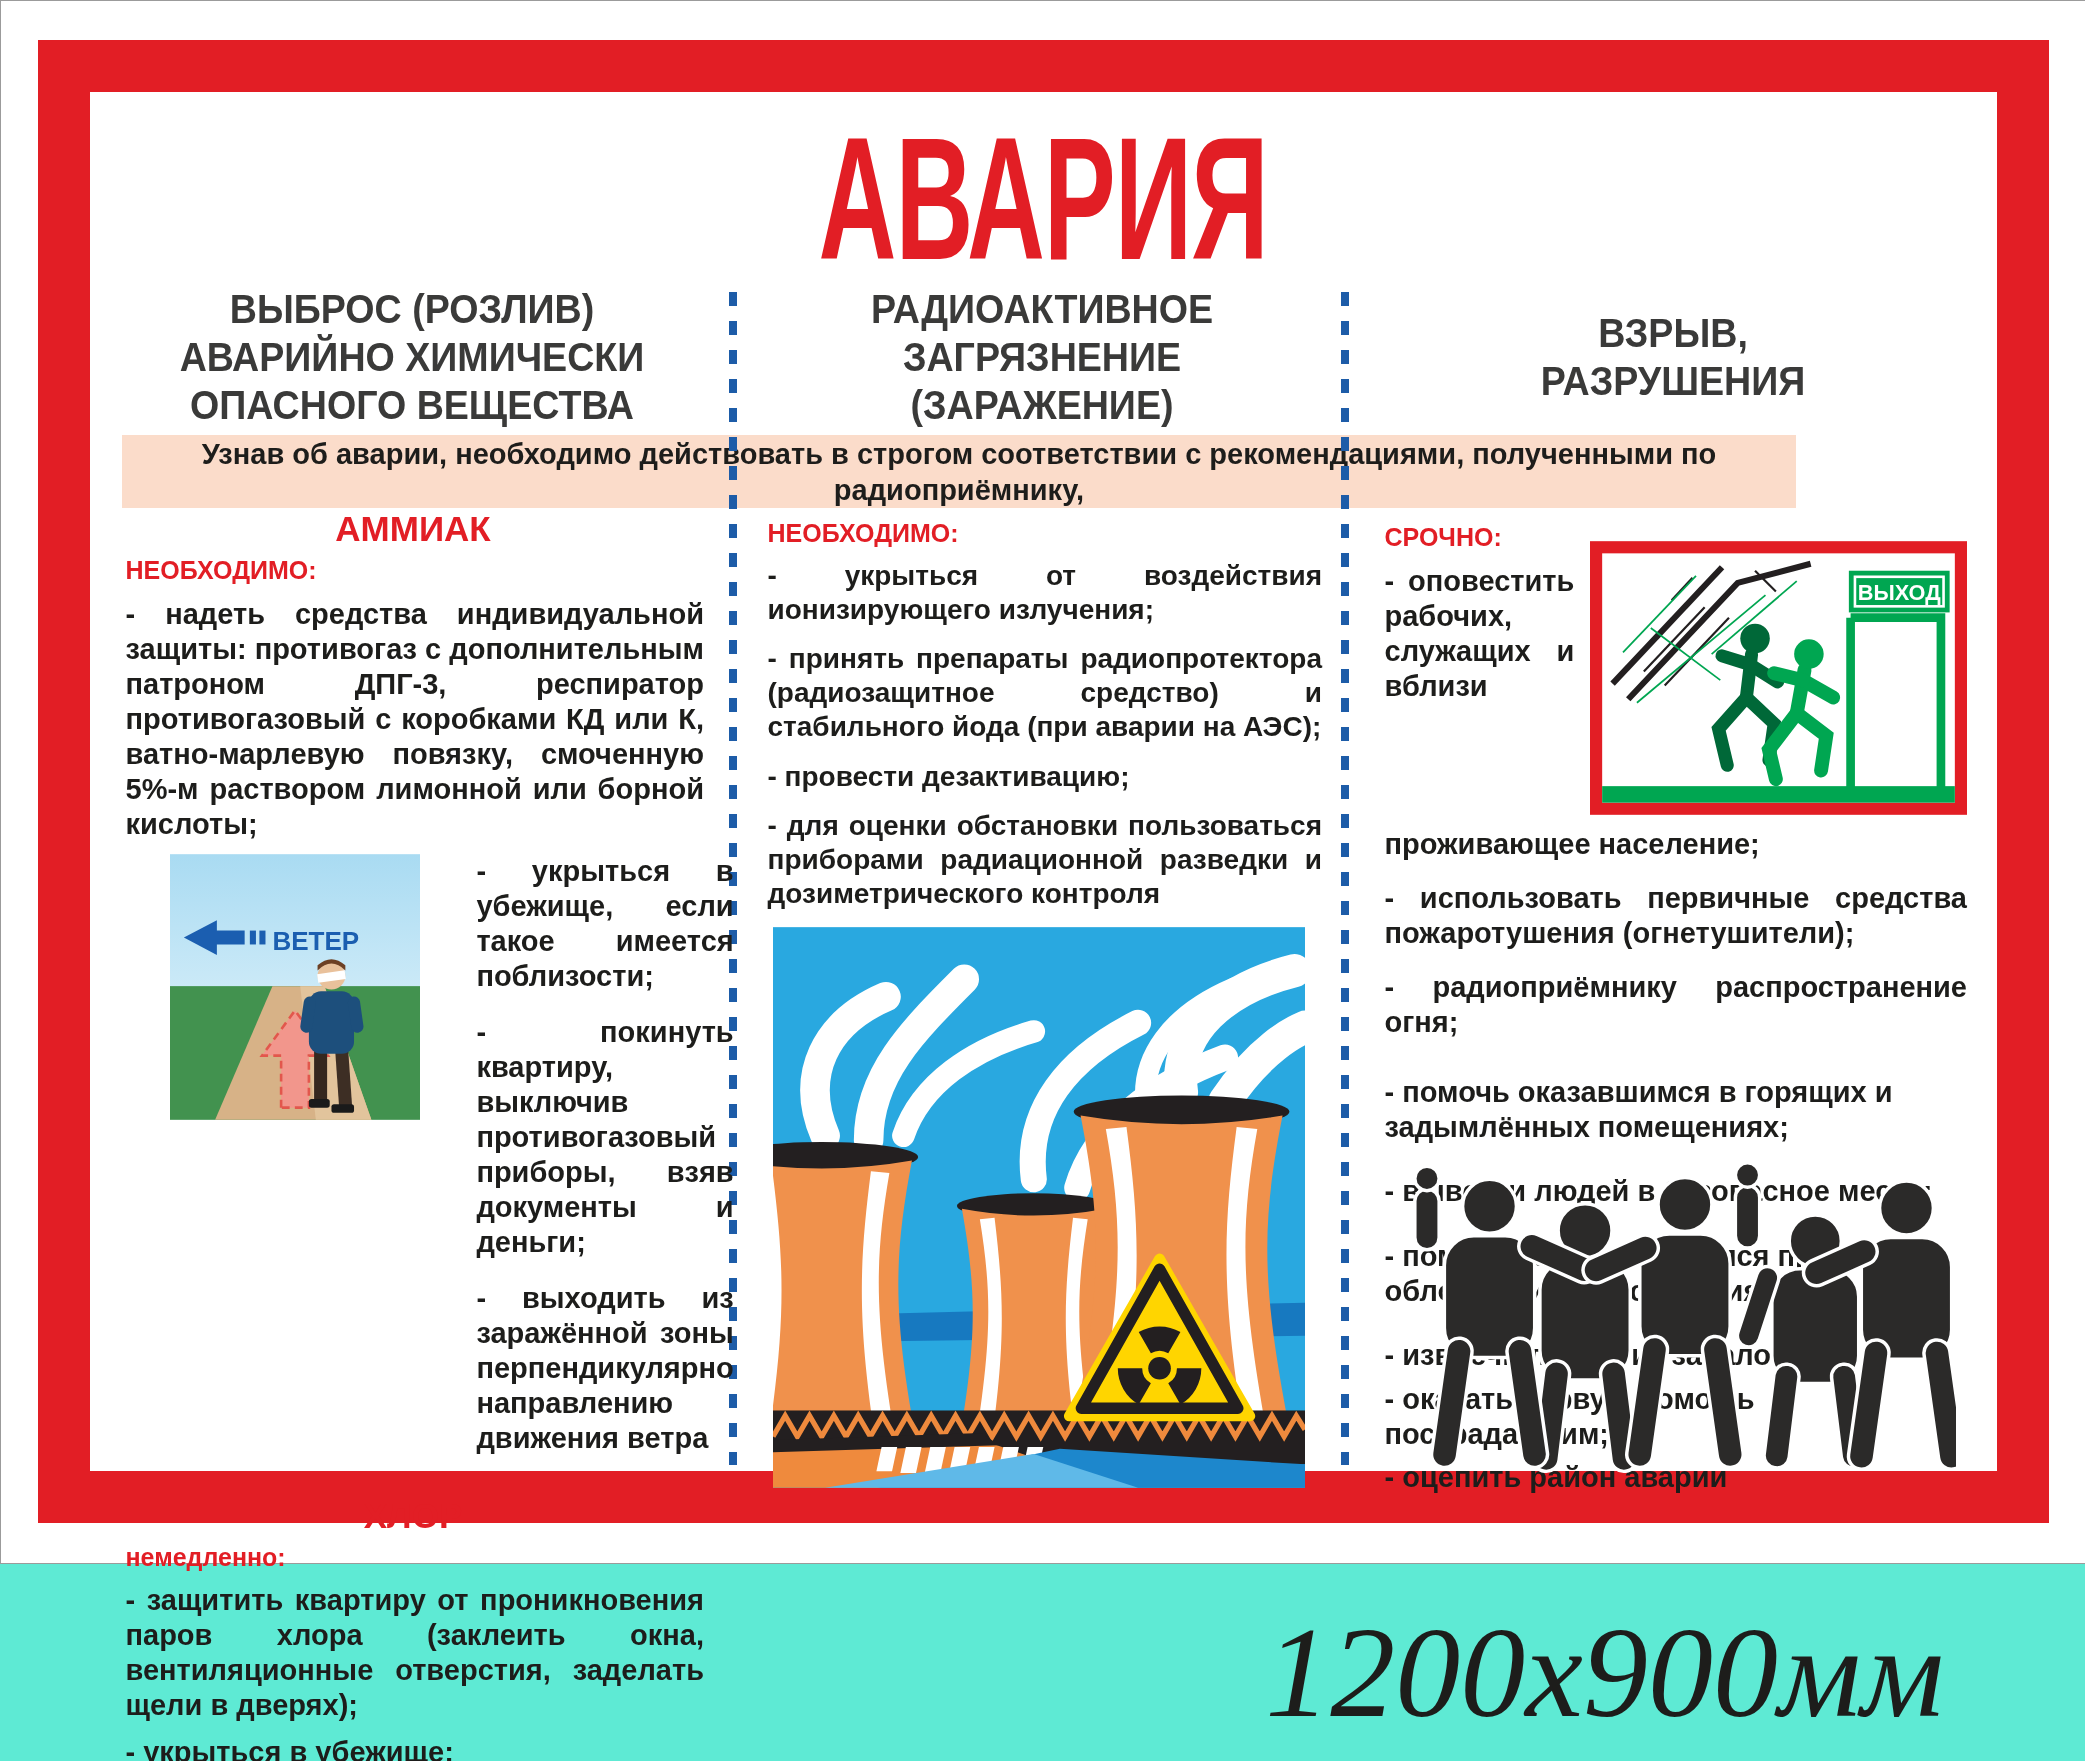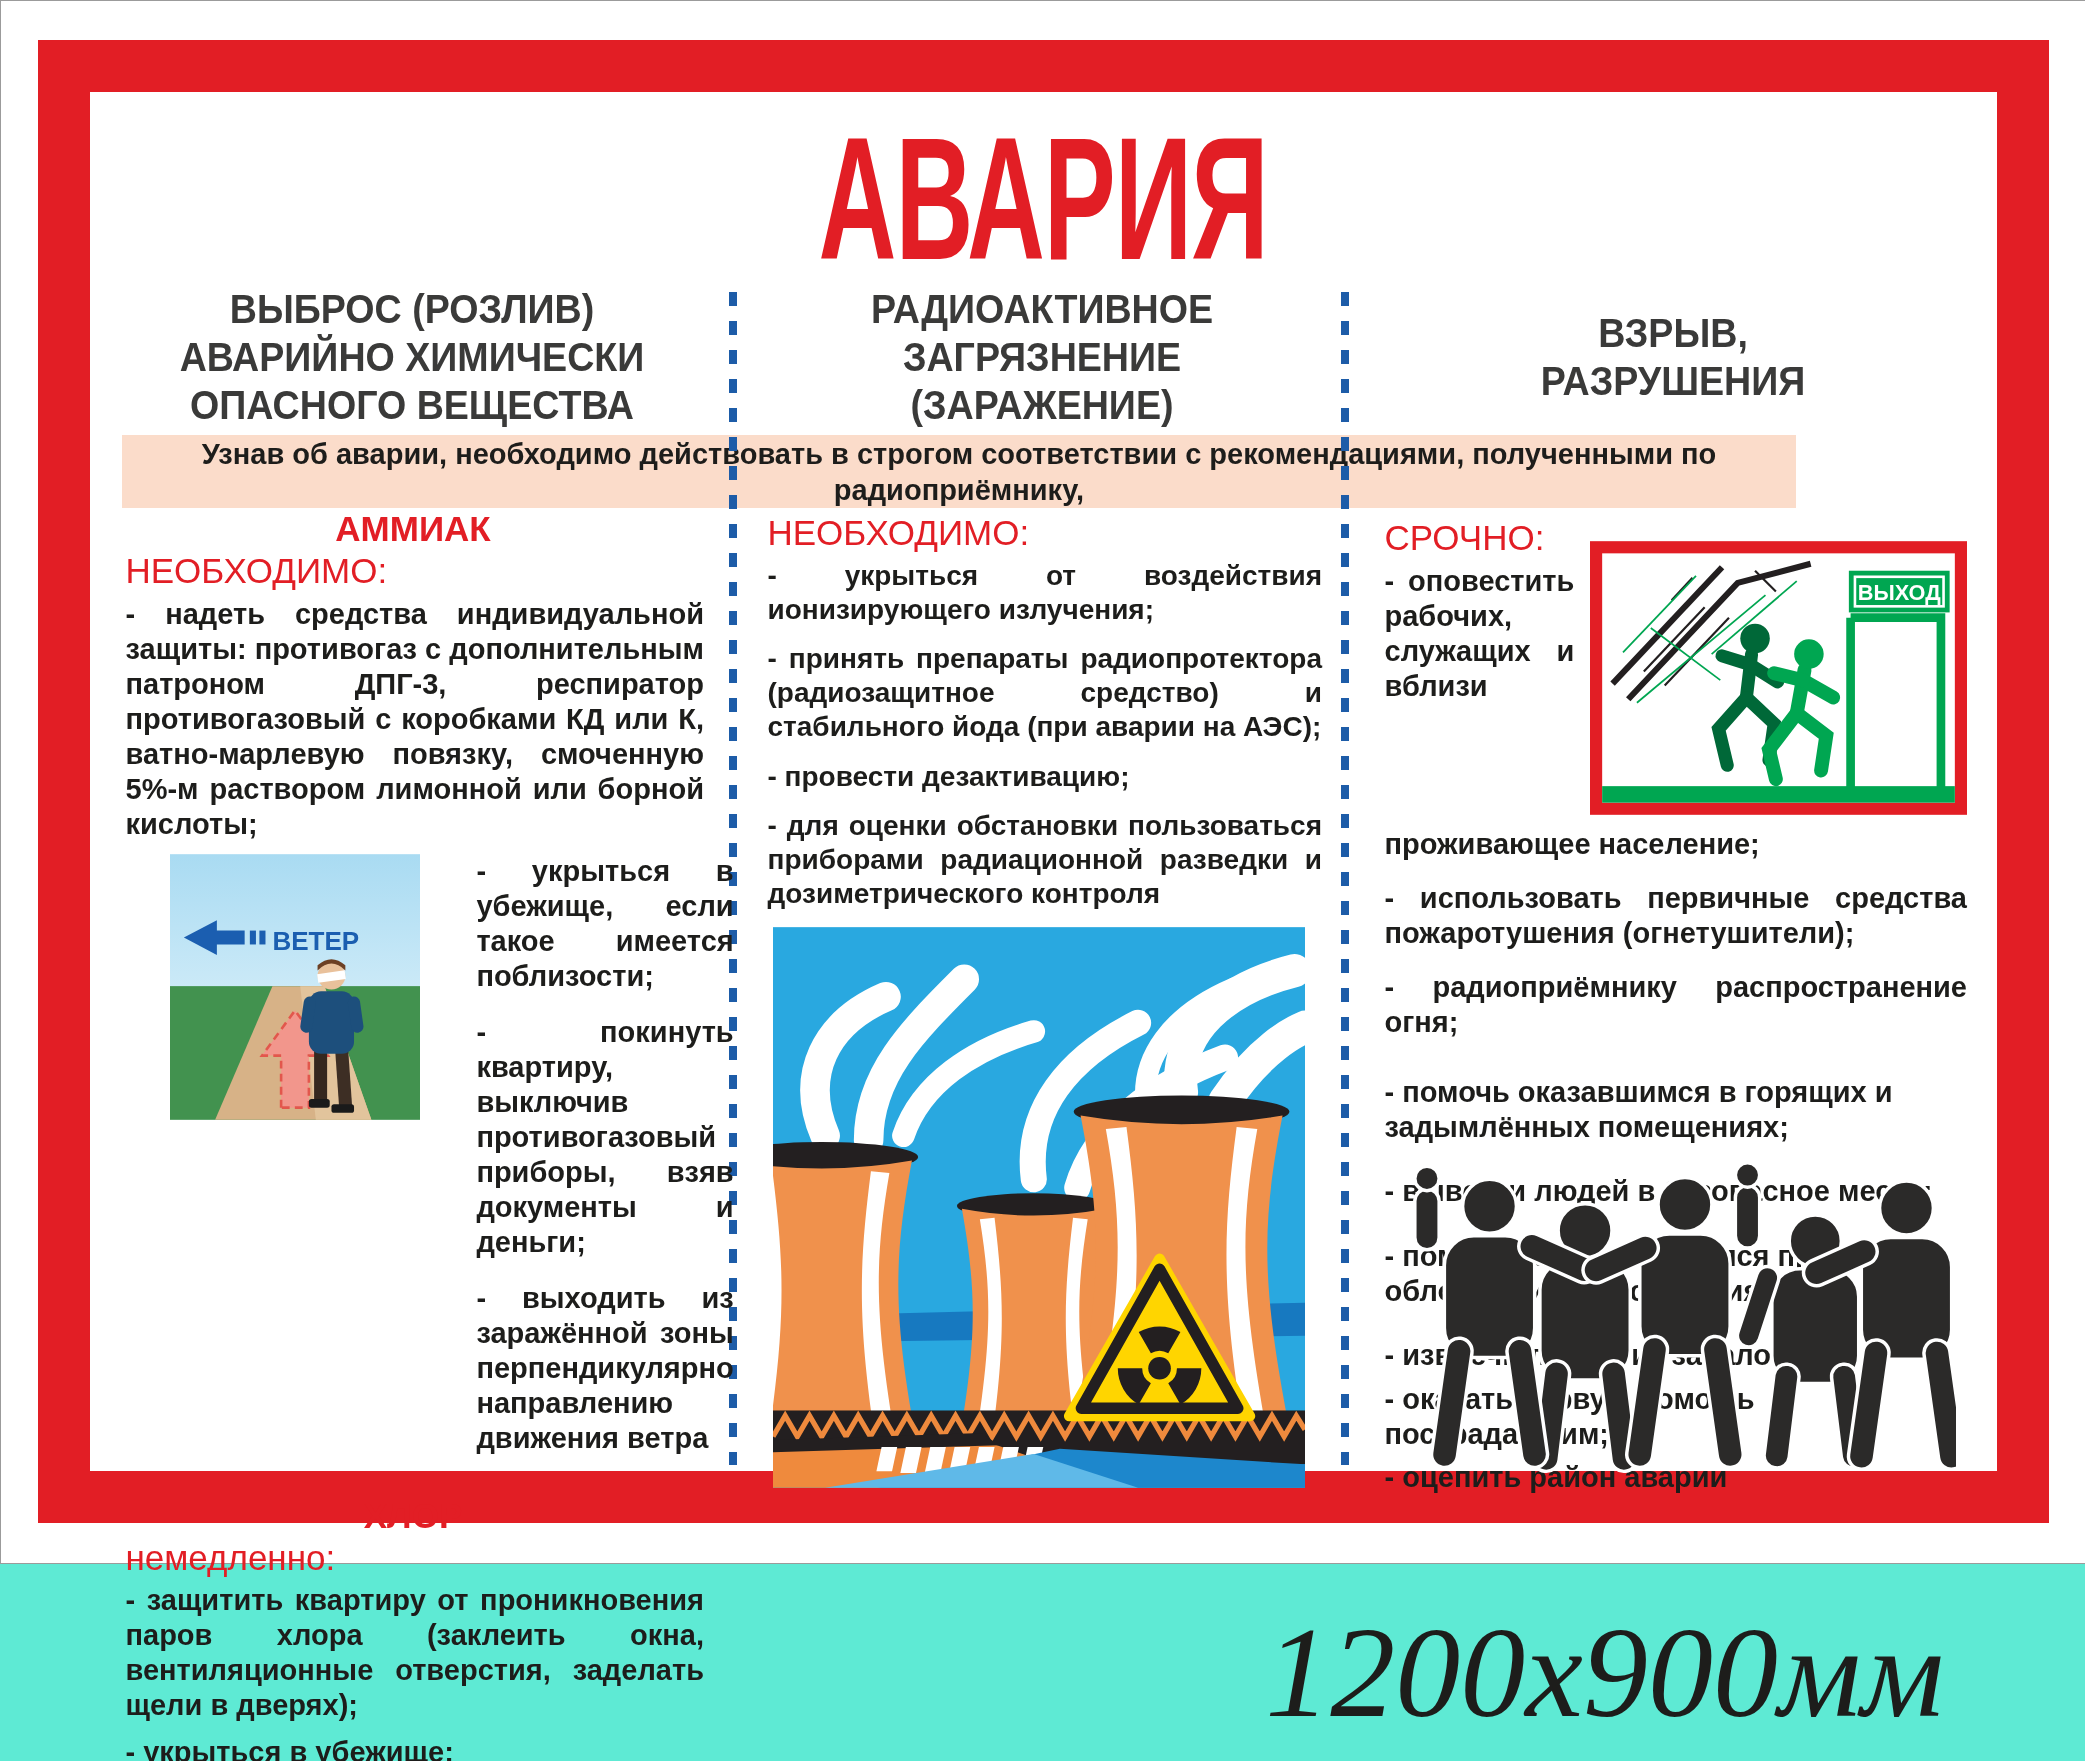--- a/index.html
+++ b/index.html
@@ -21,21 +21,21 @@
           font-size:29px;font-weight:bold;line-height:36px;color:#1d1d1b;}
   .vdash{position:absolute;top:200px;width:7.8px;height:1173px;
          background:repeating-linear-gradient(to bottom,#1d5ca8 0 14px,transparent 14px 29px);}
   .vd1{left:639px;} .vd2{left:1251px;}
 
   .col{position:absolute;font-size:29px;line-height:35px;font-weight:bold;color:#1d1d1b;}
   .col1{left:32px;top:419px;width:582px;}
   .col2{left:674px;top:424px;width:558px;font-size:28px;line-height:34px;}
   .col3{left:1291px;top:428px;width:586px;}
   .sec-title{color:#e21e25;font-size:35px;text-align:center;margin:0 0 7px 0;font-weight:bold;}
-  .sec-label{color:#e21e25;font-size:35px;margin:0 0 8.7px 3.5px;font-weight:normal;}
+  .sec-label{color:#e21e25;font-size:25px;margin:0 0 8.7px 3.5px;font-weight:bold;}
   .para{text-align:justify;margin:0 0 12px 3.5px;}
   .media-row{display:flex;margin-top:5.2px;}
   .media-row .fig{flex:0 0 auto;}
   .media-row .side{flex:1 1 auto;}
   .side .para{margin-bottom:21px;margin-left:39px;}
   .row-wind{padding-left:48px;}
   .row-wind .fig{width:250px;margin-right:17.4px;}
   .chlor-title{margin-top:21px;}
   .col2 .para{margin-bottom:15.6px;}
   .plant-wrap{margin:8.7px 0 0 8.7px;}

